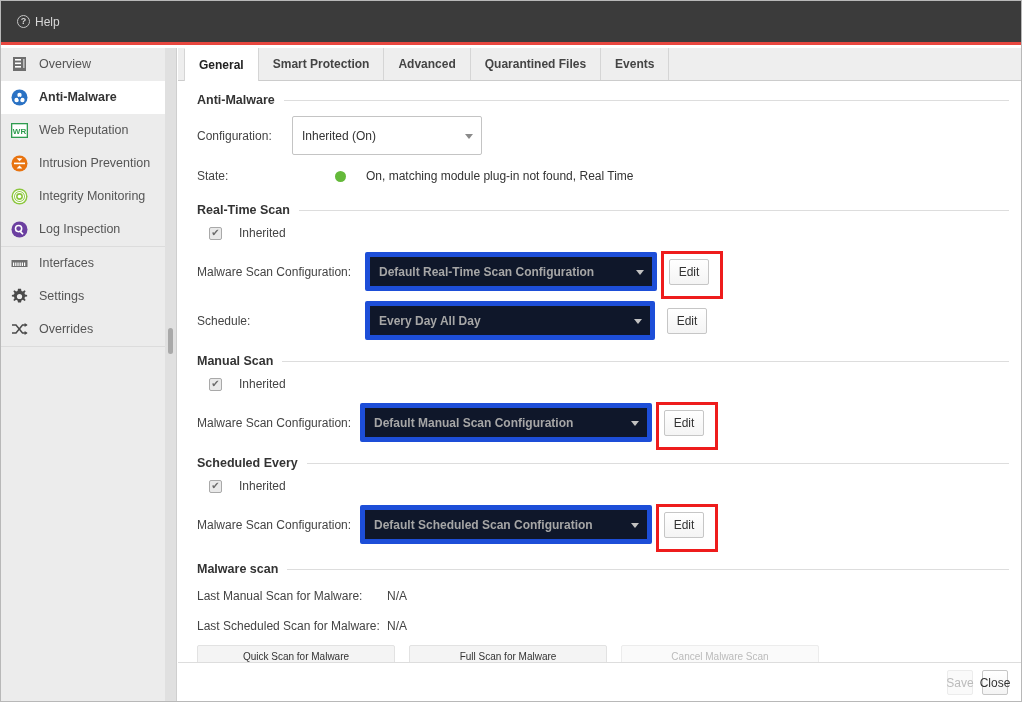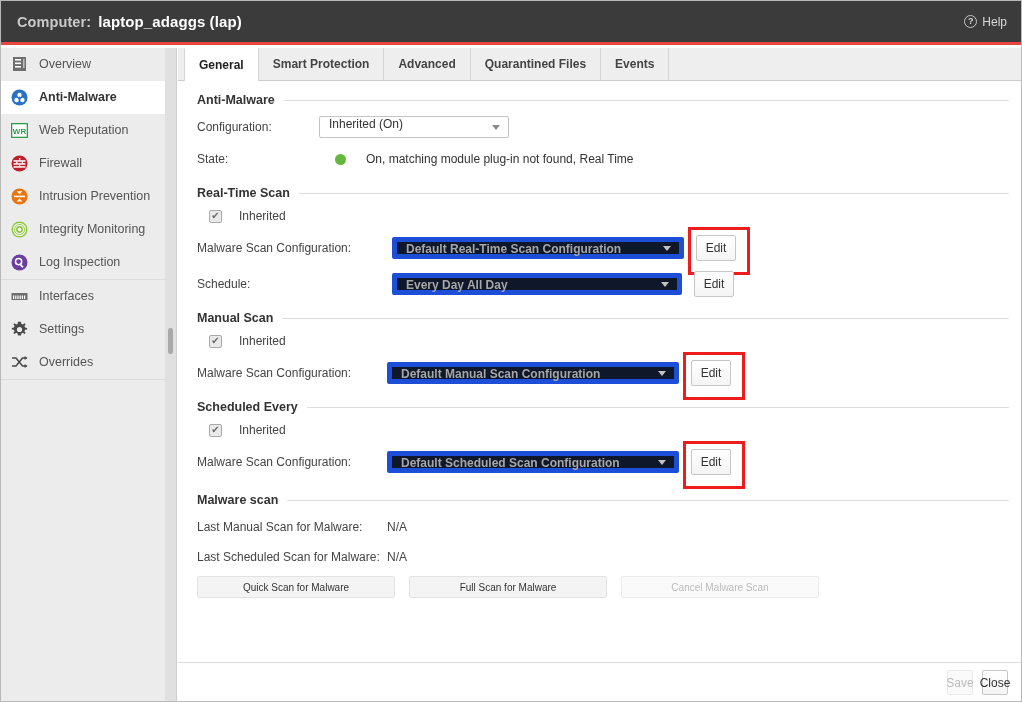--- a/index.html
+++ b/index.html
@@ -177,26 +177,25 @@
   }
   .lbl-w-cfg  { width: 95px; }
   .lbl-w-msc  { width: 168px; }
   .lbl-w-msc2 { width: 163px; }
   .lbl-w-sch  { width: 168px; }
   .lbl-w-last { width: 190px; }
 
   
   .sel {
     position: relative;
-    height: 22px;
-    display: flex; align-items: flex-start;
+    height: 39px;
+    display: flex; align-items: center;
     padding: 0 22px 0 9px;
     font-size: 12px;
     border-radius: 2px;
-    margin-left: 27px;
   }
   .sel.enabled {
     background: #ffffff;
     border: 1px solid #c4c4c4;
     color: #333333;
   }
   .sel.disabled {
     background: #0f172a;
     border: 5px solid #1d4ed8;
     color: #a6a6a6;
@@ -294,24 +293,20 @@
     padding-right: 15px;
   }
   .footer .btn { width: 24px; height: 25px; }
 </style>
 </head>
 <body>
 
 <div id="app">
 
   <div class="titlebar">
-    <div class="title-wrap">
-      <span class="title-prefix">Computer:</span>
-      <span class="title-name">laptop_adaggs (lap)</span>
-    </div>
     <div class="help-link">
       <span class="help-circle">?</span>
       <span>Help</span>
     </div>
   </div>
 
   <div class="sidebar">
     <div class="sb-track">
       <div class="sidebar-scroll"></div>
     </div>
@@ -347,35 +342,20 @@
       <div class="nav-item">
         <span class="nav-ico">
           <svg width="17" height="15" viewBox="0 0 17 15">
             <rect x="0.5" y="0.5" width="16" height="14" fill="#ffffff" stroke="#2f9c4f" stroke-width="1.6"></rect>
             <text x="8.5" y="10.6" font-family="Liberation Sans, sans-serif" font-size="8" font-weight="bold" fill="#2f9c4f" text-anchor="middle">WR</text>
           </svg>
         </span>
         <span>Web Reputation</span>
       </div>
 
-      <div class="nav-item">
-        <span class="nav-ico">
-          <svg width="17" height="17" viewBox="0 0 17 17">
-            <circle cx="8.5" cy="8.5" r="8" fill="#bd1f2d"></circle>
-            <rect x="2.5" y="5.2" width="12" height="1.5" fill="#ffffff"></rect>
-            <rect x="2.5" y="8.2" width="12" height="1.5" fill="#ffffff"></rect>
-            <rect x="2.5" y="11.2" width="12" height="1.5" fill="#ffffff"></rect>
-            <rect x="8" y="3" width="1.3" height="2.4" fill="#ffffff"></rect>
-            <rect x="5.2" y="6.5" width="1.3" height="2" fill="#ffffff"></rect>
-            <rect x="10.8" y="6.5" width="1.3" height="2" fill="#ffffff"></rect>
-            <rect x="8" y="9.5" width="1.3" height="2" fill="#ffffff"></rect>
-          </svg>
-        </span>
-        <span>Firewall</span>
-      </div>
 
       <div class="nav-item">
         <span class="nav-ico">
           <svg width="17" height="17" viewBox="0 0 17 17">
             <circle cx="8.5" cy="8.5" r="8" fill="#e8730f"></circle>
             <rect x="3" y="7.6" width="11" height="1.6" fill="#ffffff"></rect>
             <path d="M8.5 6.2 L5.6 3.2 L11.4 3.2 Z" fill="#ffffff"></path>
             <path d="M8.5 10.6 L5.6 13.6 L11.4 13.6 Z" fill="#ffffff"></path>
           </svg>
         </span>

